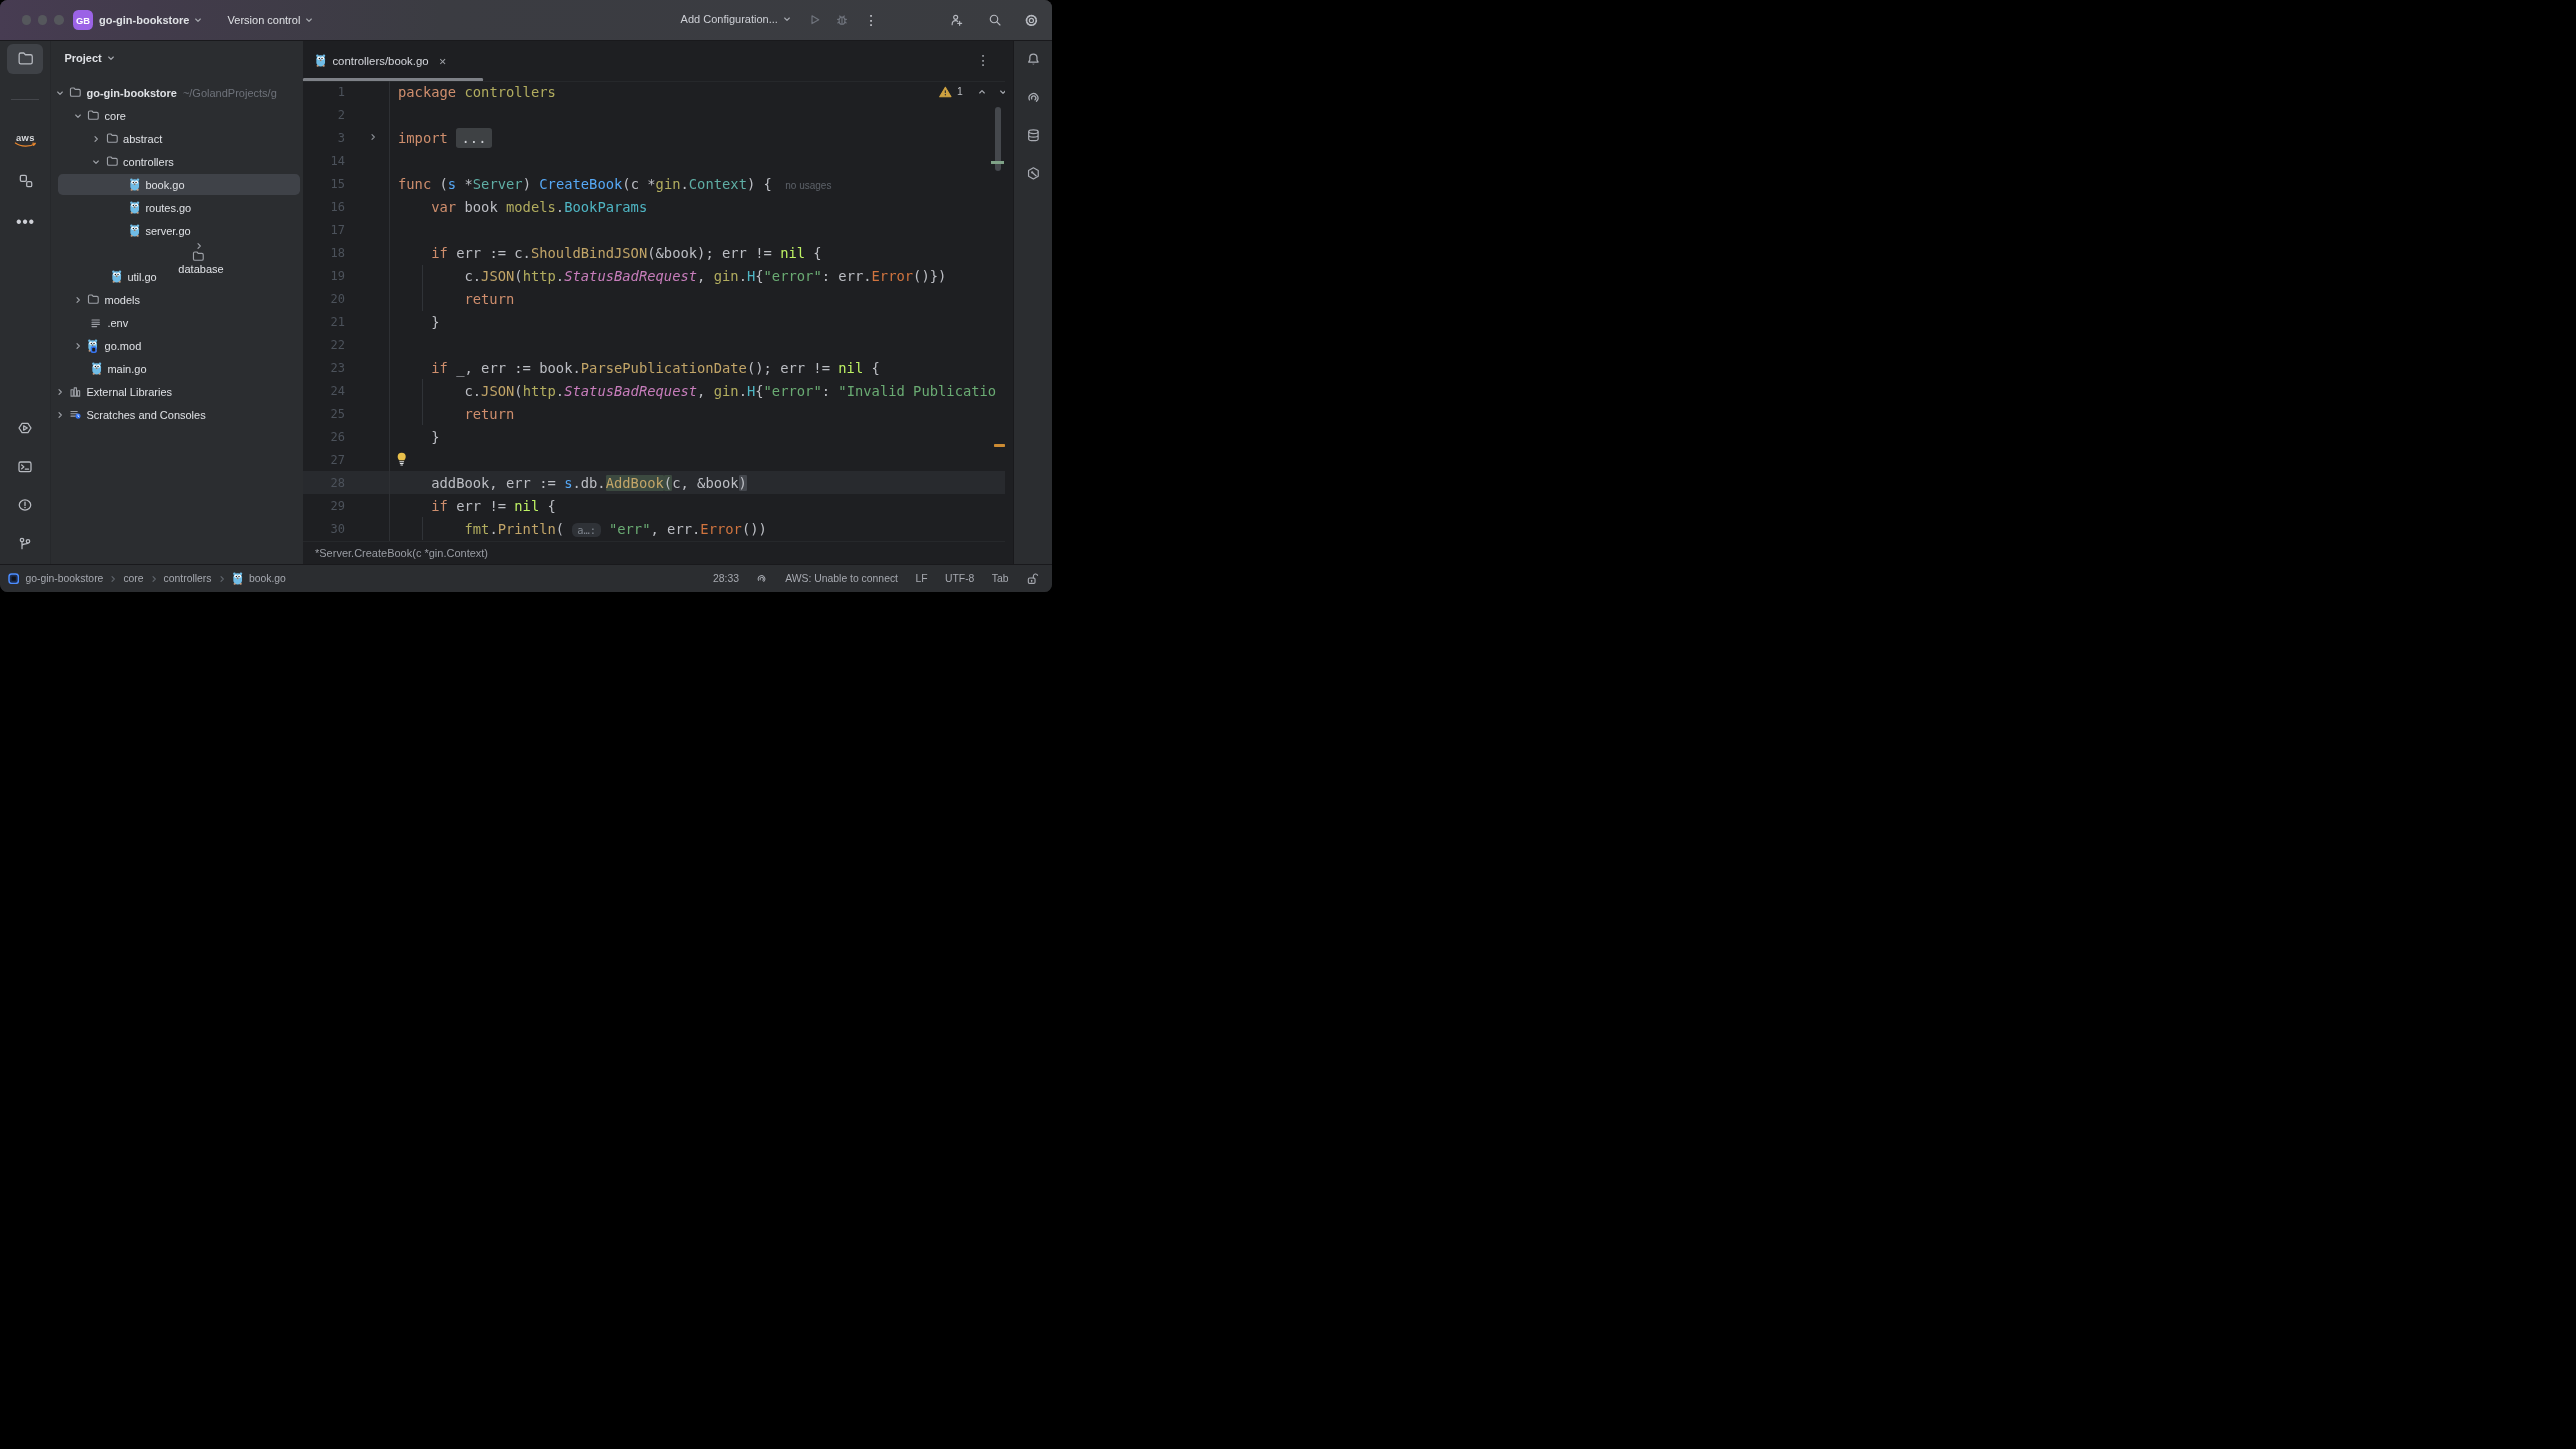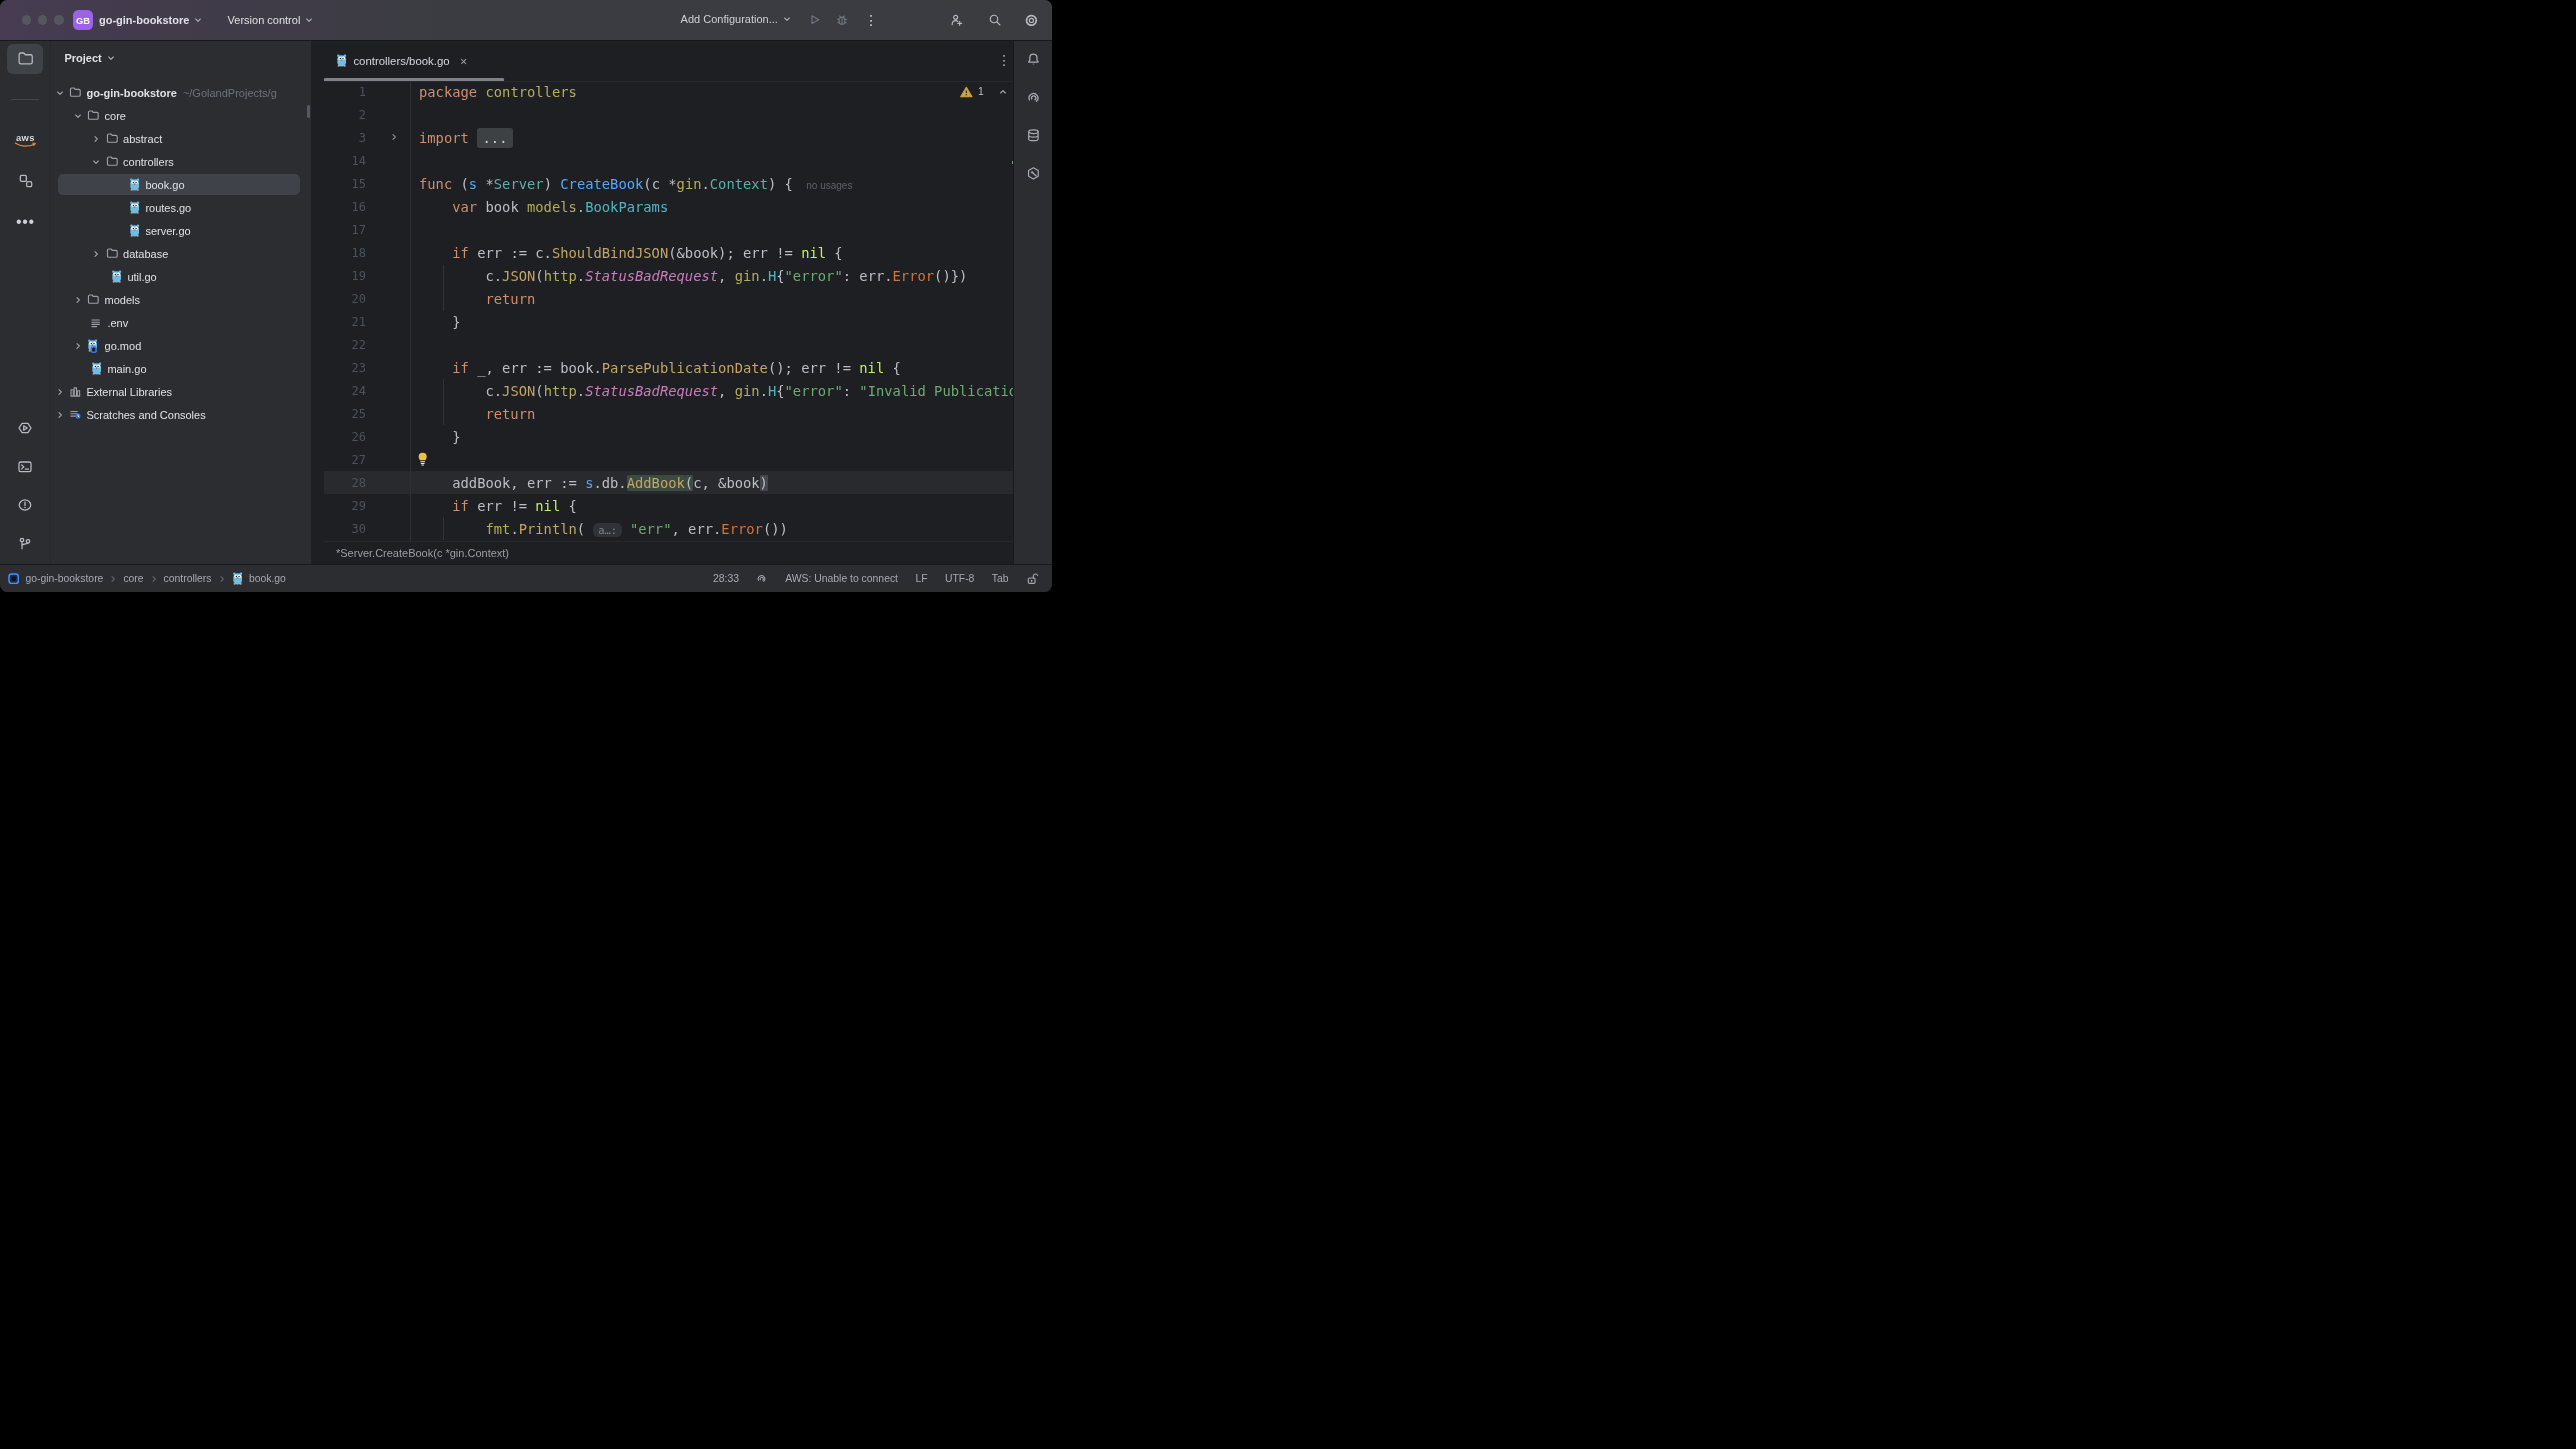--- a/index.html
+++ b/index.html
@@ -37,21 +37,21 @@
   .tree{position:absolute;left:0;top:40px;width:100%;}
   .trow{position:relative;height:23px;display:flex;align-items:center;color:#DFE1E5;font-size:11px;white-space:nowrap;}
   .trow .chevi{width:10.7px;display:inline-flex;justify-content:center;color:#9DA0A6;margin-right:4px;flex:none;}
   .trow .ticon{width:12.7px;display:inline-flex;justify-content:center;margin-right:4.7px;flex:none;color:#9DA0A6;}
   .trow .tpath{color:#6E727A;margin-left:6px;}
   .trow.sel::before{content:'';position:absolute;left:6.7px;right:10.7px;top:0.7px;bottom:0.7px;background:#3F4248;border-radius:4.7px;}
   .trow>*{position:relative;}
   .pscroll{position:absolute;right:1.3px;top:64px;width:2.7px;height:13.4px;border-radius:1.3px;background:#55585E;}
 
   
-  .editor{position:absolute;left:324px;top:41px;width:702px;height:523px;background:#1E1F22;}
+  .editor{position:absolute;left:303px;top:41px;width:702px;height:523px;background:#1E1F22;}
   .tabbar{position:absolute;left:0;top:0;width:100%;height:40px;border-bottom:0.7px solid #26282B;display:flex;align-items:center;}
   .tab{display:flex;align-items:center;gap:6px;padding-left:12px;color:#D5D7DC;font-size:11.4px;}
   .tabclose{color:#9DA0A6;font-size:9.4px;margin-left:4px;}
   .tabline{position:absolute;left:0;bottom:0;width:180px;height:2.7px;background:#7E8187;border-radius:1.3px 1.3px 0 0;}
   .tabmore{position:absolute;right:14.8px;top:11.4px;font-size:14px;color:#A8ABB2;}
 
   .codewrap{position:absolute;left:0;top:40px;width:100%;height:460px;overflow:hidden;}
   .curline{position:absolute;left:0;width:100%;height:23px;background:#282A2E;}
   .gutter{position:absolute;left:0;top:0;width:86px;}
   .gnum{height:23px;line-height:23px;text-align:right;padding-right:44px;color:#4C525B;
@@ -334,21 +334,21 @@
               <circle cx="5.9" cy="6.2" r="2.5" fill="#fff"></circle>
               <circle cx="11.1" cy="6.2" r="2.5" fill="#fff"></circle>
               <circle cx="6.5" cy="6.9" r="1.1" fill="#17181A"></circle>
               <circle cx="10.5" cy="6.9" r="1.1" fill="#17181A"></circle>
               <ellipse cx="8.5" cy="9.6" rx="1.5" ry="1.1" fill="#C9A386"></ellipse>
               <ellipse cx="8.5" cy="9.1" rx="0.9" ry="0.55" fill="#17181A"></ellipse>
             </svg>
           </span>
           <span class="tlabel">server.go</span>
         </div>
-        <div class="trow" style="padding-left: 40px;">
+        <div class="trow" style="padding-left: 40px; flex-direction: column;">
           <span class="chevi">
             <svg width="8" height="8" viewBox="0 0 12 12" fill="none" stroke="currentColor" stroke-width="1.7" stroke-linecap="round" stroke-linejoin="round">
               <path d="M4.5 2.5 L8 6 L4.5 9.5"></path>
             </svg>
           </span>
           <span class="ticon">
             <svg width="12.7" height="12.7" viewBox="0 0 19 19" fill="none" stroke="currentColor" stroke-width="1.7" stroke-linecap="round" stroke-linejoin="round">
               <path d="M2.2 5 c0-1.1 .9-2 2-2 h3.2 l1.9 2 h5.5 c1.1 0 2 .9 2 2 v6.3 c0 1.1-.9 2-2 2 H4.2 c-1.1 0-2-.9-2-2 Z"></path>
             </svg>
           </span>

